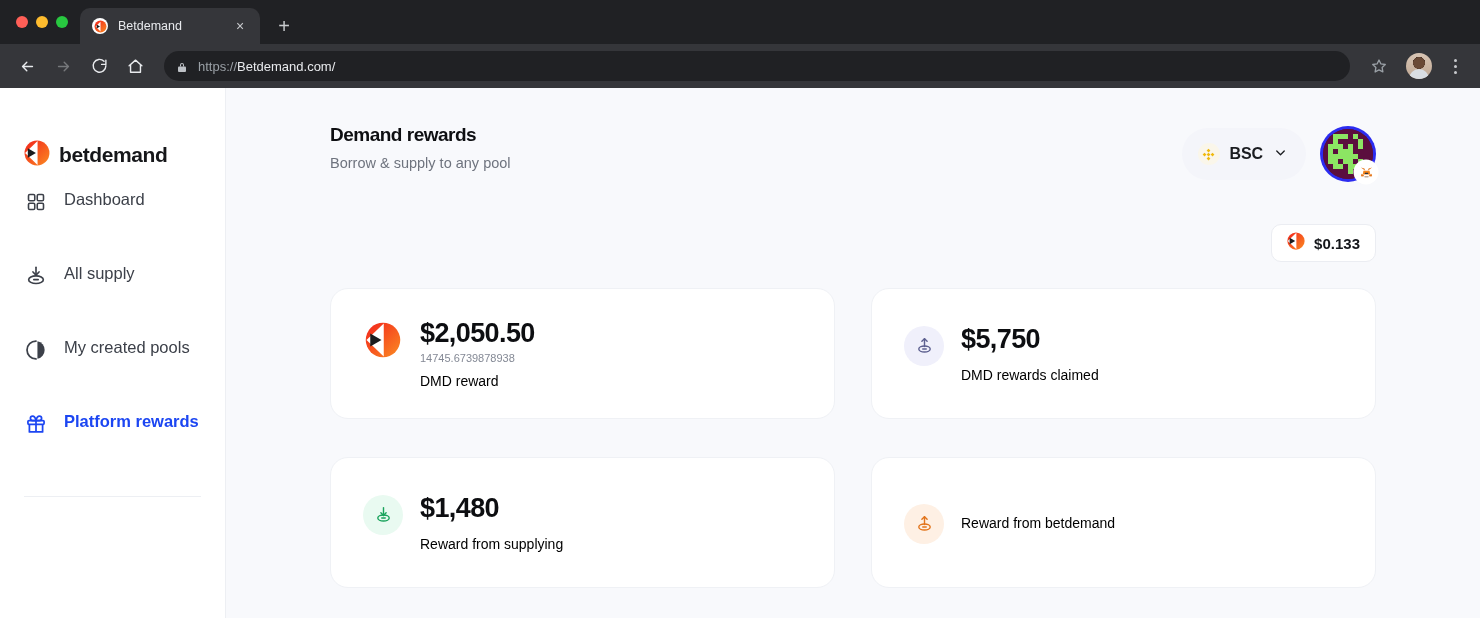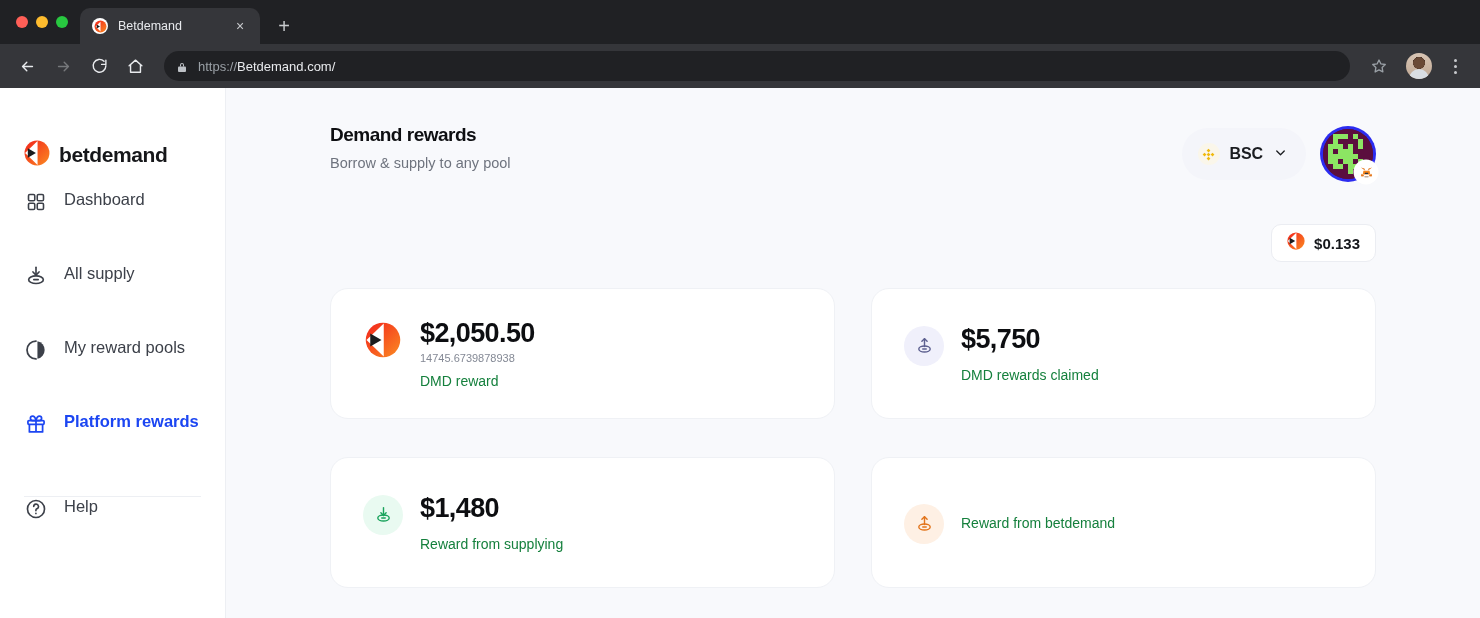--- a/index.html
+++ b/index.html
@@ -355,21 +355,21 @@
     letter-spacing: -0.6px;
     line-height: 1.12;
   }
   .card-raw {
     font-size: 11px;
     color: #848995;
     margin-top: 4px;
   }
   .card-label {
     font-size: 14px;
-    color: #15803d;
+    color: #000000;
     margin-top: 13px;
   }
   .card-label.tight { margin-top: 9px; }
 
   .claim-btn {
     border: none;
     height: 55px;
     border-radius: 28px;
     padding: 0 30px;
     background: linear-gradient(90deg, #F2221C 0%, #FB8B22 100%);
@@ -511,48 +511,38 @@
           <span class="nav-label">All supply</span>
         </div>
 
         <div class="nav-item">
           <span class="nav-icon">
             <svg width="22" height="22" viewBox="0 0 24 24">
               <path d="M12 2.2A9.8 9.8 0 0 0 12 21.8" fill="none" stroke="#3C4049" stroke-width="1.9" stroke-linecap="round"></path>
               <path d="M13.6 2.4a9.8 9.8 0 0 1 0 19.2z" fill="#3C4049"></path>
             </svg>
           </span>
-          <span class="nav-label">My reward pools</span>
+          <span class="nav-label">My created pools</span>
         </div>
 
         <div class="nav-item active">
           <span class="nav-icon">
             <svg width="22" height="22" viewBox="0 0 24 24" fill="none" stroke="#1C46F2" stroke-width="1.9" stroke-linejoin="round">
               <rect x="3.2" y="8.2" width="17.6" height="4.2" rx="1.1"></rect>
               <path d="M4.8 12.4v8.2h14.4v-8.2"></path>
               <path d="M12 8.2v12.4"></path>
               <path d="M12 8.2C12 8.2 10.9 3.4 8.3 3.4a2.4 2.4 0 0 0 0 4.8z"></path>
               <path d="M12 8.2C12 8.2 13.1 3.4 15.7 3.4a2.4 2.4 0 0 1 0 4.8z"></path>
             </svg>
           </span>
           <span class="nav-label">Platform rewards</span>
         </div>
 
         <div class="nav-divider"></div>
 
-        <div class="nav-item">
-          <span class="nav-icon">
-            <svg width="22" height="22" viewBox="0 0 24 24" fill="none" stroke="#3C4049" stroke-width="1.8" stroke-linecap="round">
-              <circle cx="12" cy="12" r="9.3"></circle>
-              <path d="M9.5 9.3a2.6 2.6 0 1 1 3.4 2.5c-.7.3-1 .9-1 1.6v.5"></path>
-              <circle cx="11.9" cy="16.9" r="0.95" fill="#3C4049" stroke="none"></circle>
-            </svg>
-          </span>
-          <span class="nav-label">Help</span>
-        </div>
 
       </nav>
     </aside>
 
     <main class="main">
 
       <div class="main-head">
         <div>
           <h1 class="page-title">Demand rewards</h1>
           <p class="page-sub">Borrow &amp; supply to any pool</p>

